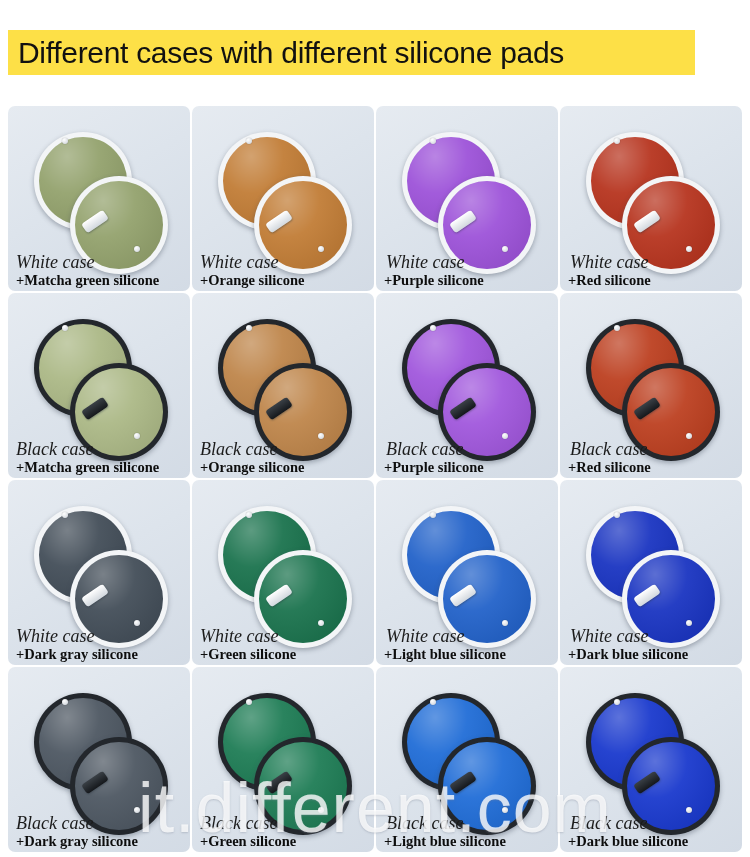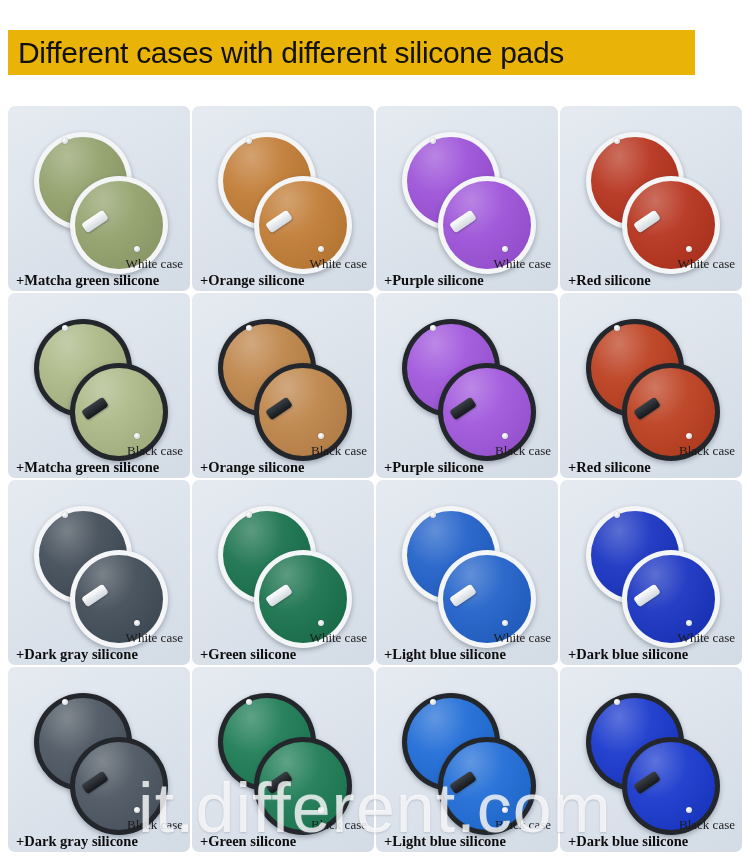--- a/index.html
+++ b/index.html
@@ -15,21 +15,21 @@
     position: relative;
   }
 
   
   .title-banner {
     position: absolute;
     left: 8px;
     top: 30px;
     width: 687px;
     height: 45px;
-    background: #eab308;
+    background: #fde047;
     display: flex;
     align-items: center;
     box-sizing: border-box;
     padding-left: 10px;
   }
   .title-text {
     font-family: "Liberation Sans", sans-serif;
     font-size: 30px;
     font-weight: 400;
     color: #111111;
@@ -146,23 +146,24 @@
     position: absolute;
     left: 0;
     bottom: 3px;
     width: 182px;
     padding: 0 7px 0 8px;
     box-sizing: border-box;
     line-height: 1.12;
     z-index: 5;
   }
   .cap-case {
-    font-size: 13px;
+    font-size: 18px;
     color: #1b1b1b;
-    text-align: right;
+    text-align: left;
+    font-style: italic;
   }
   .cap-silicone {
     font-size: 14.5px;
     font-weight: bold;
     color: #0d0d0d;
     text-align: left;
     white-space: nowrap;
   }
   .caption.indent .cap-case { padding-left: 2px; }
 

